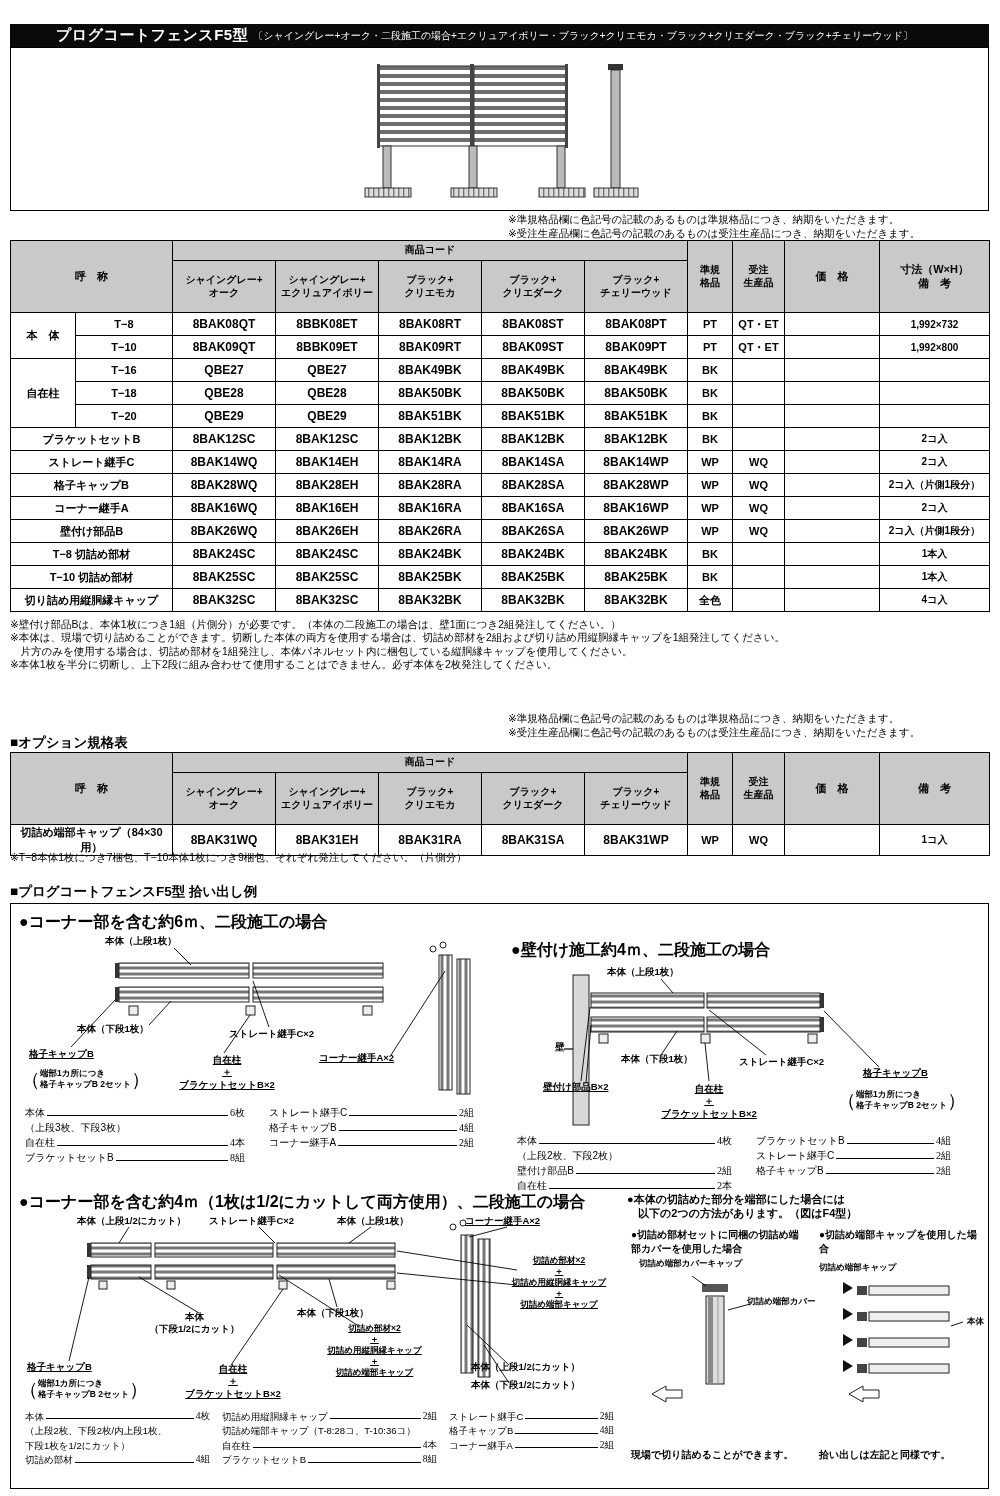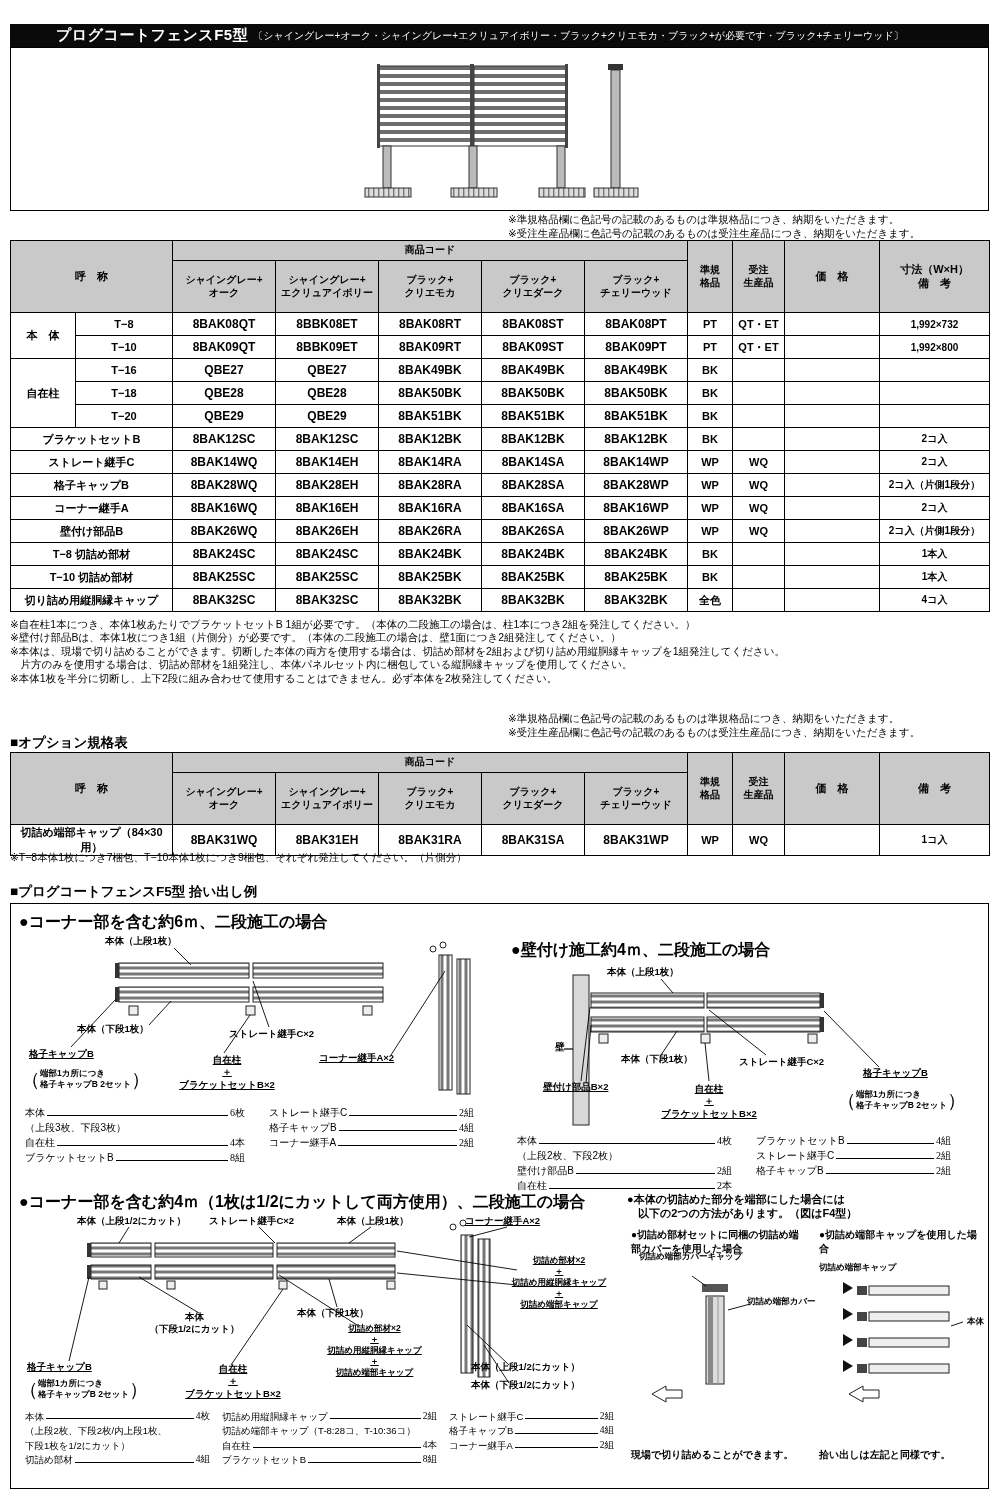--- a/index.html
+++ b/index.html
@@ -59,21 +59,21 @@
 .ll-value{white-space:nowrap;font-family:Liberation Serif, serif;}
 .q-sub-title{position:absolute;font-size:10px;font-weight:bold;line-height:1.35;}
 .caption{position:absolute;font-size:10px;font-weight:bold;white-space:nowrap;}
 svg{display:block;}
 </style>
 </head>
 <body>
 
 <div class="titlebar">
   <span class="title">プログコートフェンスF5型</span>
-  <span class="title-colors">〔シャイングレー+オーク・シャイングレー+エクリュアイボリー・ブラック+クリエモカ・ブラック+が必要です・ブラック+チェリーウッド〕</span>
+  <span class="title-colors">〔シャイングレー+オーク・二段施工の場合+エクリュアイボリー・ブラック+クリエモカ・ブラック+クリエダーク・ブラック+チェリーウッド〕</span>
 </div>
 
 <div class="illus-box">
   <svg width="977" height="162">
     <defs>
       <pattern id="hs0" width="8" height="8" patternUnits="userSpaceOnUse">
         <rect width="8" height="8" fill="#fff"></rect>
           <rect y="2" width="8" height="4" fill="#6e6e6e"></rect>
       </pattern>
       <pattern id="gr0" width="5" height="9" patternUnits="userSpaceOnUse">
@@ -298,21 +298,20 @@
         <td class="cell-code">8BAK32BK</td>
         <td class="cell-flag">全色</td>
         <td class="cell-flag"></td>
         <td class="cell-price"></td>
         <td class="cell-note">4コ入</td>
       </tr>
     </tbody>
 </table>
 
 <div class="table-notes">
-  <div>※自在柱1本につき、本体1枚あたりでブラケットセットB 1組が必要です。（本体の二段施工の場合は、柱1本につき2組を発注してください。）</div>
   <div>※壁付け部品Bは、本体1枚につき1組（片側分）が必要です。（本体の二段施工の場合は、壁1面につき2組発注してください。）</div>
   <div>※本体は、現場で切り詰めることができます。切断した本体の両方を使用する場合は、切詰め部材を2組および切り詰め用縦胴縁キャップを1組発注してください。</div>
   <div>　片方のみを使用する場合は、切詰め部材を1組発注し、本体パネルセット内に梱包している縦胴縁キャップを使用してください。</div>
   <div>※本体1枚を半分に切断し、上下2段に組み合わせて使用することはできません。必ず本体を2枚発注してください。</div>
 </div>
 
 <div class="opt-notes">
   <div>※準規格品欄に色記号の記載のあるものは準規格品につき、納期をいただきます。</div>
   <div>※受注生産品欄に色記号の記載のあるものは受注生産品につき、納期をいただきます。</div>
 </div>
@@ -683,21 +682,21 @@
             <span class="ll-value">2組</span>
           </div>
         </div>
     </div>
   </div>
 
   <div class="quad" id="q4">
     <div class="dlabel pre" style="left:0;top:0;font-size:11px;width:358px;position:absolute">●本体の切詰めた部分を端部にした場合には
 　以下の2つの方法があります。（図はF4型）</div>
     <div class="q-sub-title" style="left:4px;top:36px;width:175px">●切詰め部材セットに同梱の切詰め端部カバーを使用した場合</div>
-    <div class="dlabel small" style="left:12px;top:59px">切詰め端部カバーキャップ</div>
+    <div class="dlabel small" style="left:12px;top:66px">切詰め端部カバーキャップ</div>
     <svg class="dsvg" style="left:5px;top:84px" width="170" height="132">
       <rect x="70" y="8" width="26" height="8" fill="#555"></rect>
       <rect x="74" y="20" width="18" height="88" fill="#ddd" stroke="#222"></rect>
       <rect x="76" y="20" width="5" height="88" fill="#888"></rect>
       <line x1="86" y1="20" x2="86" y2="108" stroke="#999"></line>
       <line x1="60" y1="0" x2="74" y2="10" stroke="#000" stroke-width="0.9"></line>
       <line x1="96" y1="34" x2="118" y2="28" stroke="#000" stroke-width="0.9"></line>
       <polygon points="20,118 34,110 34,114 50,114 50,122 34,122 34,126" fill="#fff" stroke="#222"></polygon>
     </svg>
     <div class="dlabel small" style="left:120px;top:104px">切詰め端部カバー</div>

